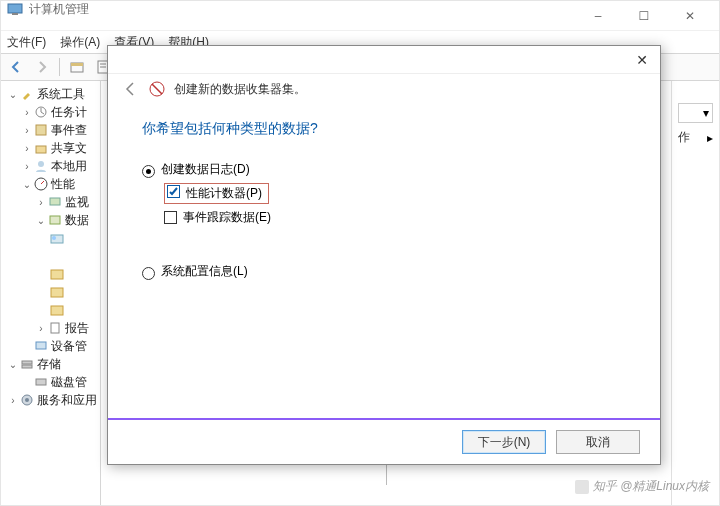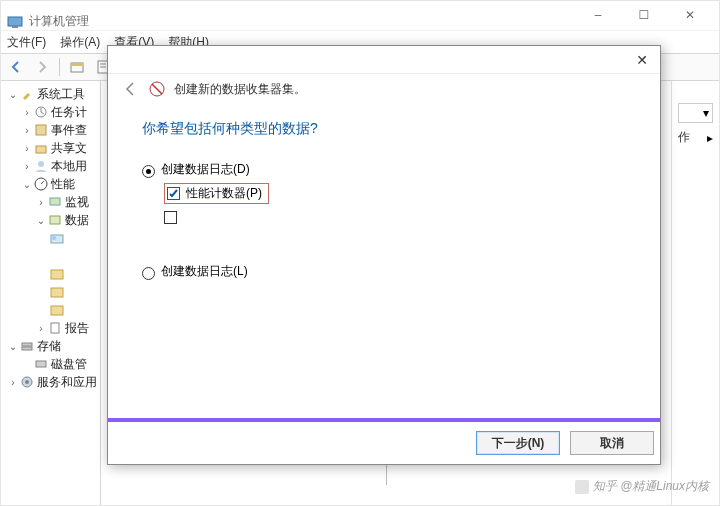--- a/index.html
+++ b/index.html
@@ -1,20 +1,20 @@
 <!DOCTYPE html>
 <html><head>
 <meta charset="utf-8">
 <style>
   * { box-sizing: border-box; }
   html, body { margin: 0; padding: 0; font-family: "Microsoft YaHei", "Segoe UI", Tahoma, sans-serif; font-size: 12px; background: #fff; }
   .window { width: 720px; height: 506px; position: relative; overflow: hidden; border: 1px solid #e5e5e5; background: #fff; }
 
   
-  .titlebar { height: 30px; display: flex; align-items: flex-end; padding: 0 6px; background: #fff; border-bottom: 1px solid #f0f0f0; }
+  .titlebar { height: 30px; display: flex; align-items: flex-start; padding: 0 6px; background: #fff; border-bottom: 1px solid #f0f0f0; }
   .titlebar .appicon { width: 16px; height: 16px; margin-right: 6px; }
   .titlebar .title { flex: 1; color: #666; font-size: 12px; }
   .sysbtns { display: flex; }
   .sysbtn { width: 46px; height: 30px; display: flex; align-items: center; justify-content: center; color: #666; }
 
   .menubar { height: 22px; display: flex; align-items: center; padding: 0 6px; gap: 14px; background: #fff; }
   .menubar span { color: #333; }
 
   .toolbar { height: 28px; display: flex; align-items: center; padding: 0 4px; gap: 4px; border-top: 1px solid #d6d6d6; border-bottom: 1px solid #d6d6d6; background: #fafafa; }
   .tbtn { width: 22px; height: 22px; display: flex; align-items: center; justify-content: center; }
@@ -43,24 +43,24 @@
   .dlg-q { color: #0a5aa6; font-size: 14px; margin: 4px 0 18px 0; }
 
   .opt-row { display: flex; align-items: flex-end; height: 22px; margin-bottom: 4px; }
   .opt-sub { margin-left: 22px; display: flex; align-items: center; height: 22px; margin-bottom: 2px; }
   .radio, .check { width: 13px; height: 13px; margin-right: 6px; border: 1px solid #333; display: inline-flex; align-items: center; justify-content: center; background: #fff; }
   .radio { border-radius: 50%; }
   .radio.checked::after { content: ""; width: 5px; height: 5px; border-radius: 50%; background: #000; }
   .check.checked { border-color: #0a5aa6; }
   .check.checked svg { display: block; }
   .check svg { display: none; }
-  .hilite { border: 1px solid #c96a5e; padding: 1px 6px 1px 2px; display: inline-flex; align-items: center; }
+  .hilite { border: 1px solid #c96a5e; padding: 1px 6px 1px 2px; display: inline-flex; }
   .opt-gap { height: 28px; }
 
-  .dlg-foot { height: 46px; border-top: 4px solid #8b5cf6; display: flex; align-items: center; justify-content: flex-end; gap: 10px; padding: 0 6px; font-weight: bold; }
+  .dlg-foot { height: 46px; border-top: 2px solid #8b5cf6; display: flex; align-items: center; justify-content: flex-end; gap: 10px; padding: 0 20px; }
   .btn { min-width: 84px; height: 24px; border: 1px solid #a8a8a8; background: #f3f3f3; display: inline-flex; align-items: center; justify-content: center; font-size: 12px; color: #333; padding: 0 10px; }
   .btn.primary { border: 1px solid #5aa0de; box-shadow: 0 0 0 1px #cfe6f7 inset; }
 
   .watermark { position: absolute; right: 10px; bottom: 10px; color: #888; font-size: 12px; font-style: italic; opacity: .8; display: flex; align-items: center; gap: 4px; pointer-events: none; }
 </style>
 </head>
 <body>
 
 <div class="window">
 
@@ -229,20 +229,29 @@
           </span>
         </div>
       <div class="node" style="padding-left:32px">
           <span class="tw">›</span>
           <span class="ic">
             <svg width="12" height="12">
               <rect x="2" y="1" width="8" height="10" fill="#fff" stroke="#888"></rect>
             </svg>
           </span>
           <span>报告</span>
+        </div>
+      <div class="node" style="padding-left:18px">
+          <span class="tw"></span>
+          <span class="ic">
+            <svg width="14" height="14">
+              <rect x="2" y="3" width="10" height="7" fill="#cfe2f0" stroke="#6495c4"></rect>
+            </svg>
+          </span>
+          <span>设备管</span>
         </div>
       <div class="node" style="padding-left:4px">
           <span class="tw">⌄</span>
           <span class="ic">
             <svg width="14" height="14">
               <rect x="2" y="4" width="10" height="3" fill="#ccc" stroke="#888"></rect>
               <rect x="2" y="8" width="10" height="3" fill="#ccc" stroke="#888"></rect>
             </svg>
           </span>
           <span>存储</span>
@@ -309,27 +318,28 @@
           <span class="check checked">
               <svg width="11" height="11" viewBox="0 0 11 11">
                 <path d="M2 6l2 2 5-6" fill="none" stroke="#0a5aa6" stroke-width="2"></path>
               </svg>
             </span>
           <span>性能计数器(P)</span>
         </span>
       </div>
       <div class="opt-sub">
         <span class="check"></span>
+        <span>事件跟踪数据(E)</span>
       </div>
 
       <div class="opt-gap"></div>
 
       <div class="opt-row">
         <span class="radio"></span>
-        <span>创建数据日志(L)</span>
+        <span>系统配置信息(L)</span>
       </div>
     </div>
     <div class="dlg-foot">
       <div class="btn primary">下一步(N)</div>
       <div class="btn">取消</div>
     </div>
   </div>
 
   <div class="watermark">
     <svg width="14" height="14" viewBox="0 0 14 14">

